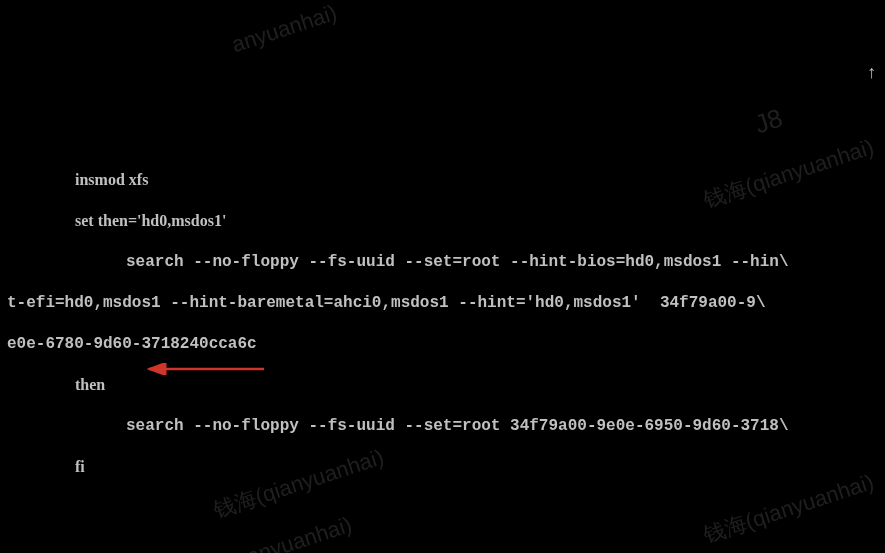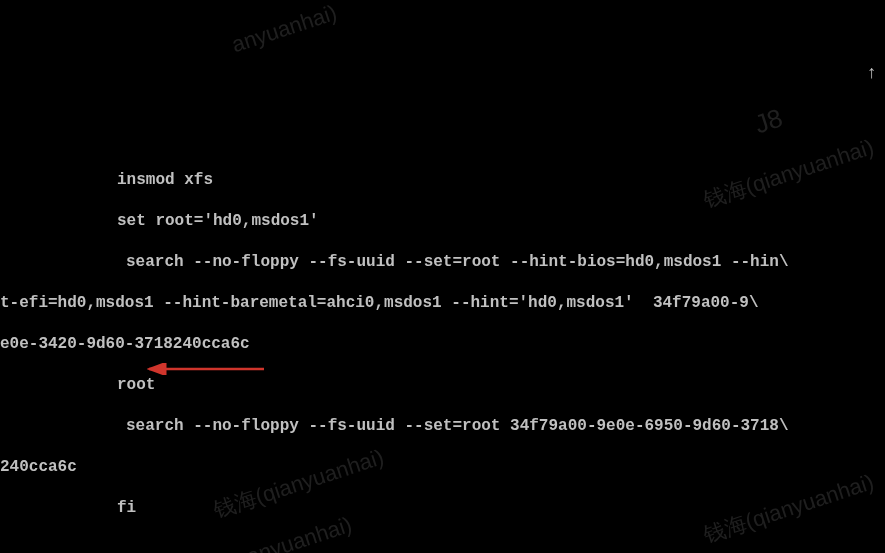--- a/index.html
+++ b/index.html
@@ -20,23 +20,23 @@
       white-space: pre;
       line-height: 1.28;
       padding-top: 68px;
     }
     .terminal-content {
       position: relative;
     }
     .line {
       display: block;
     }
-    .indent1 { padding-left: 117px; }
+    .indent1 { padding-left: 75px; font-family: Liberation Serif, serif; }
     .indent2 { padding-left: 110px; margin-left: 16px; }
-    .no-indent { padding-left: 0; }
+    .no-indent { padding-left: 7px; }
     .scroll-indicator {
       position: absolute;
       right: 8px;
       top: 62px;
       color: #c0c0c0;
       font-size: 18px;
     }
     .watermark {
       position: absolute;
       color: rgba(90, 90, 90, 0.35);
@@ -65,27 +65,26 @@
       height: 100%;
     }
   </style>
 </head>
 <body>
 
 
 
 <div class="terminal-content">
 <span class="line indent1">insmod xfs</span>
-<span class="line indent1">set root='hd0,msdos1'</span>
+<span class="line indent1">set then='hd0,msdos1'</span>
 <span class="line indent2">search --no-floppy --fs-uuid --set=root --hint-bios=hd0,msdos1 --hin\</span>
 <span class="line no-indent">t-efi=hd0,msdos1 --hint-baremetal=ahci0,msdos1 --hint='hd0,msdos1'  34f79a00-9\</span>
-<span class="line no-indent">e0e-3420-9d60-3718240cca6c</span>
-<span class="line indent1">root</span>
+<span class="line no-indent">e0e-6780-9d60-3718240cca6c</span>
+<span class="line indent1">then</span>
 <span class="line indent2">search --no-floppy --fs-uuid --set=root 34f79a00-9e0e-6950-9d60-3718\</span>
-<span class="line no-indent">240cca6c</span>
 <span class="line indent1">fi</span>
 
 
 
 
 
 </div>
 
 <div class="scroll-indicator">↑</div>
 

